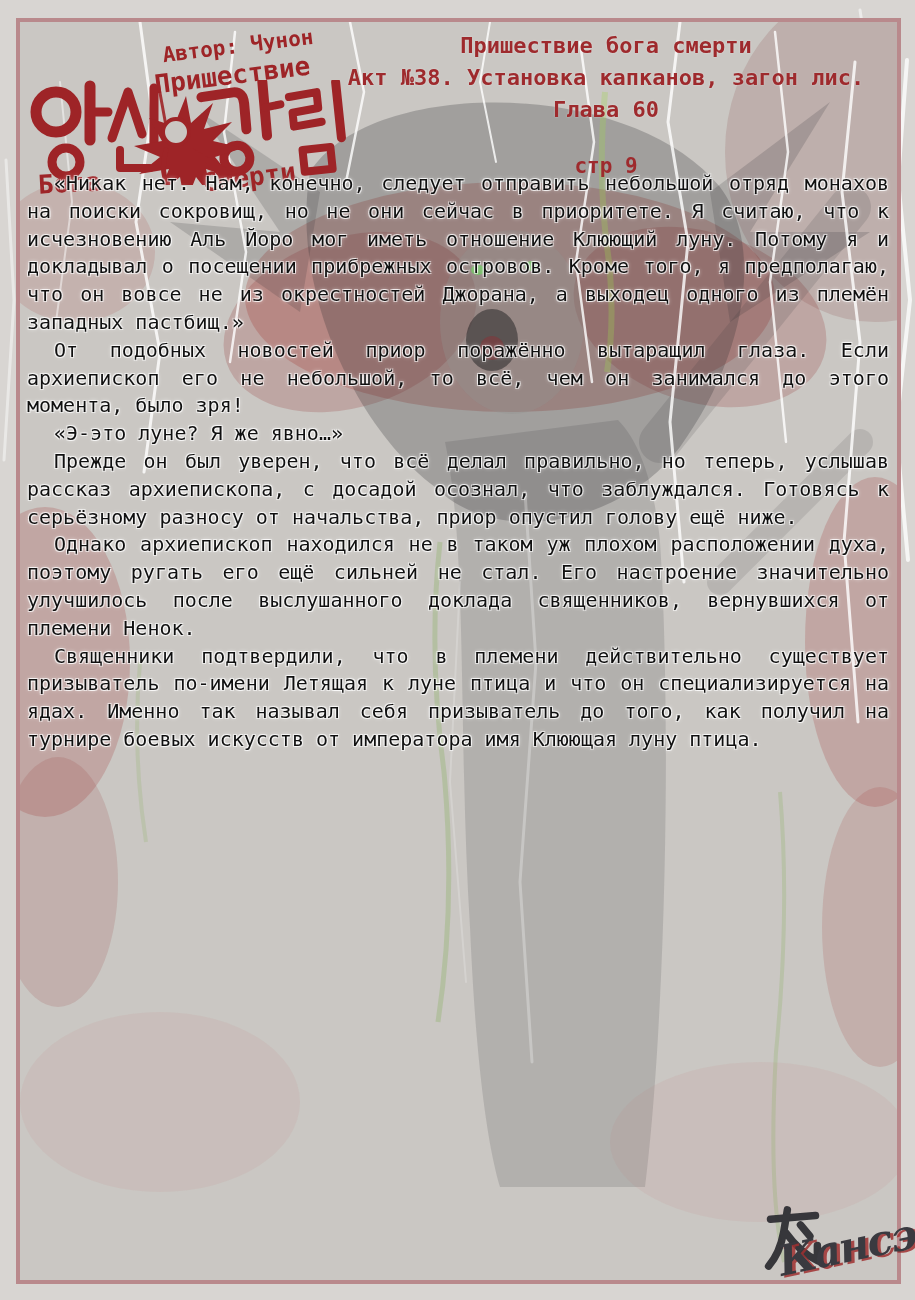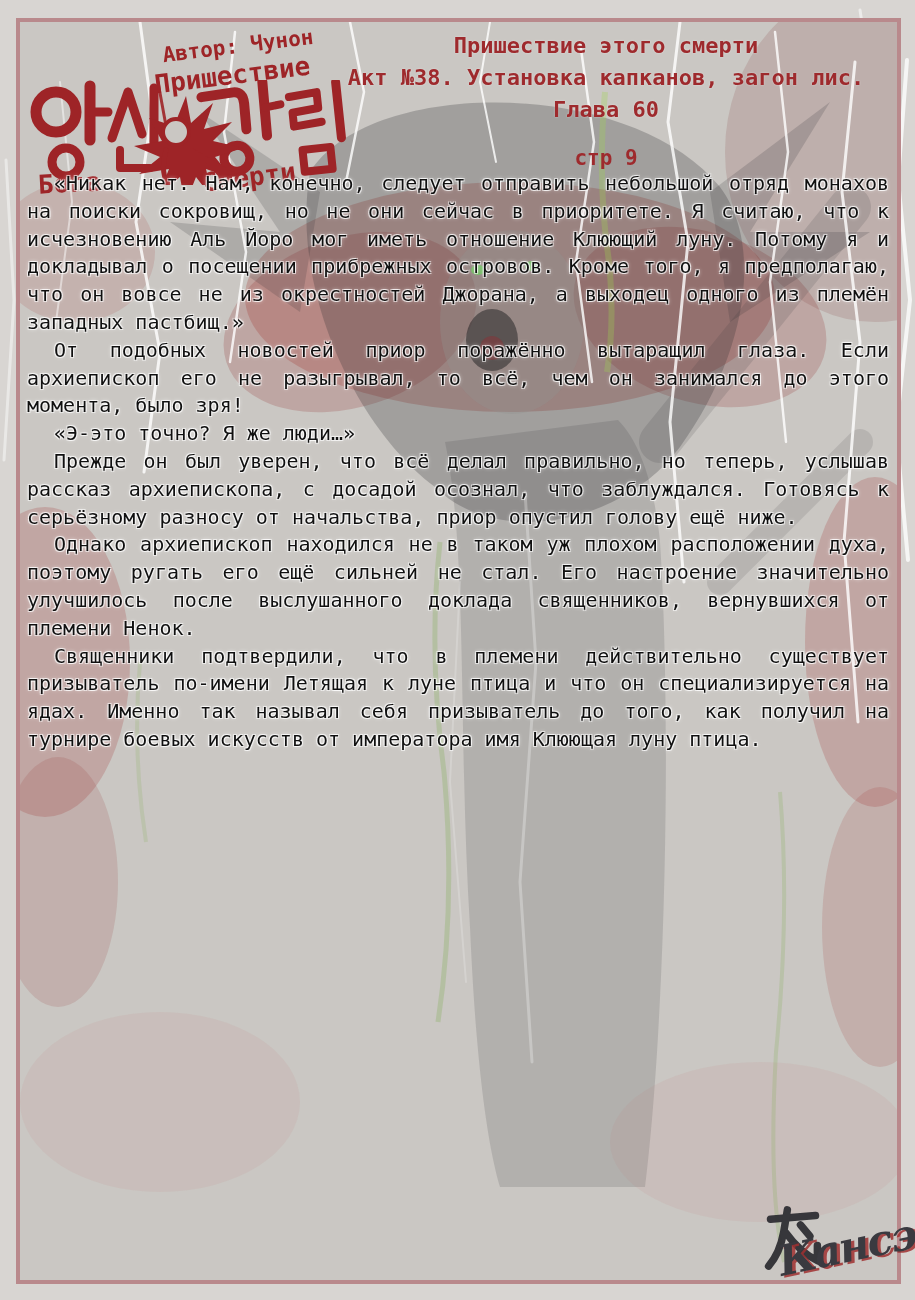--- a/index.html
+++ b/index.html
@@ -36,21 +36,21 @@
     position:absolute;left:178px;top:140px;transform:rotate(-7deg);
     font-size:26px;font-weight:bold;
   }
   
   .titles{
     position:absolute;left:300px;right:5px;top:8px;text-align:center;
     color:#9e2a2d;font-weight:bold;
   }
   .title-line{font-size:22px;line-height:32px;white-space:nowrap;
     text-shadow:0 0 2px rgba(255,255,255,.5);}
-  .page-label{font-size:21px;margin-top:20px;}
+  .page-label{font-size:21px;margin-top:28px;}
   
   .bodytext{
     position:absolute;left:7px;right:8px;top:148px;
     font-size:20px;font-weight:normal;line-height:27.8px;
     color:#101010;text-align:justify;
     text-shadow:-1px -1px 0 rgba(255,255,255,.6),1px -1px 0 rgba(255,255,255,.6),
       -1px 1px 0 rgba(255,255,255,.6),1px 1px 0 rgba(255,255,255,.6),
       0 0 4px rgba(255,255,255,.85);
   }
   .bodytext p{margin:0;text-indent:27px;}
@@ -173,30 +173,30 @@
             <path d="M142,70 q-6,22 2,34" stroke="#9e2427" stroke-width="5" fill="none" stroke-linecap="round"></path>
           </g>
         </svg>
       </div>
 
       <div class="logo-boga">Бога</div>
       <div class="logo-smerti">Смерти</div>
     </div>
 
     <div class="titles">
-      <div class="title-line">Пришествие этого смерти</div>
+      <div class="title-line">Пришествие бога смерти</div>
       <div class="title-line">Акт №38. Установка капканов, загон лис.</div>
       <div class="title-line">Глава 60</div>
       <div class="page-label">стр 9</div>
     </div>
 
     <div class="bodytext">
       <p>«Никак нет. Нам, конечно, следует отправить небольшой отряд монахов на поиски сокровищ, но не они сейчас в приоритете. Я считаю, что к исчезновению Аль Йоро мог иметь отношение Клюющий луну. Потому я и докладывал о посещении прибрежных островов. Кроме того, я предполагаю, что он вовсе не из окрестностей Джорана, а выходец одного из племён западных пастбищ.»</p>
-      <p>От подобных новостей приор поражённо вытаращил глаза. Если архиепископ его не разыгрывал, то всё, чем он занимался до этого момента, было зря!</p>
-      <p>«Э-это точно? Я же люди…»</p>
+      <p>От подобных новостей приор поражённо вытаращил глаза. Если архиепископ его не небольшой, то всё, чем он занимался до этого момента, было зря!</p>
+      <p>«Э-это луне? Я же явно…»</p>
       <p>Прежде он был уверен, что всё делал правильно, но теперь, услышав рассказ архиепископа, с досадой осознал, что заблуждался. Готовясь к серьёзному разносу от начальства, приор опустил голову ещё ниже.</p>
       <p>Однако архиепископ находился не в таком уж плохом расположении духа, поэтому ругать его ещё сильней не стал. Его настроение значительно улучшилось после выслушанного доклада священников, вернувшихся от племени Ненок.</p>
       <p>Священники подтвердили, что в племени действительно существует призыватель по-имени Летящая к луне птица и что он специализируется на ядах. Именно так называл себя призыватель до того, как получил на турнире боевых искусств от императора имя Клюющая луну птица.</p>
     </div>
 
   </div>
 </div>
 
 <div class="watermark">
   <div class="watermark-kanji" title="成">

